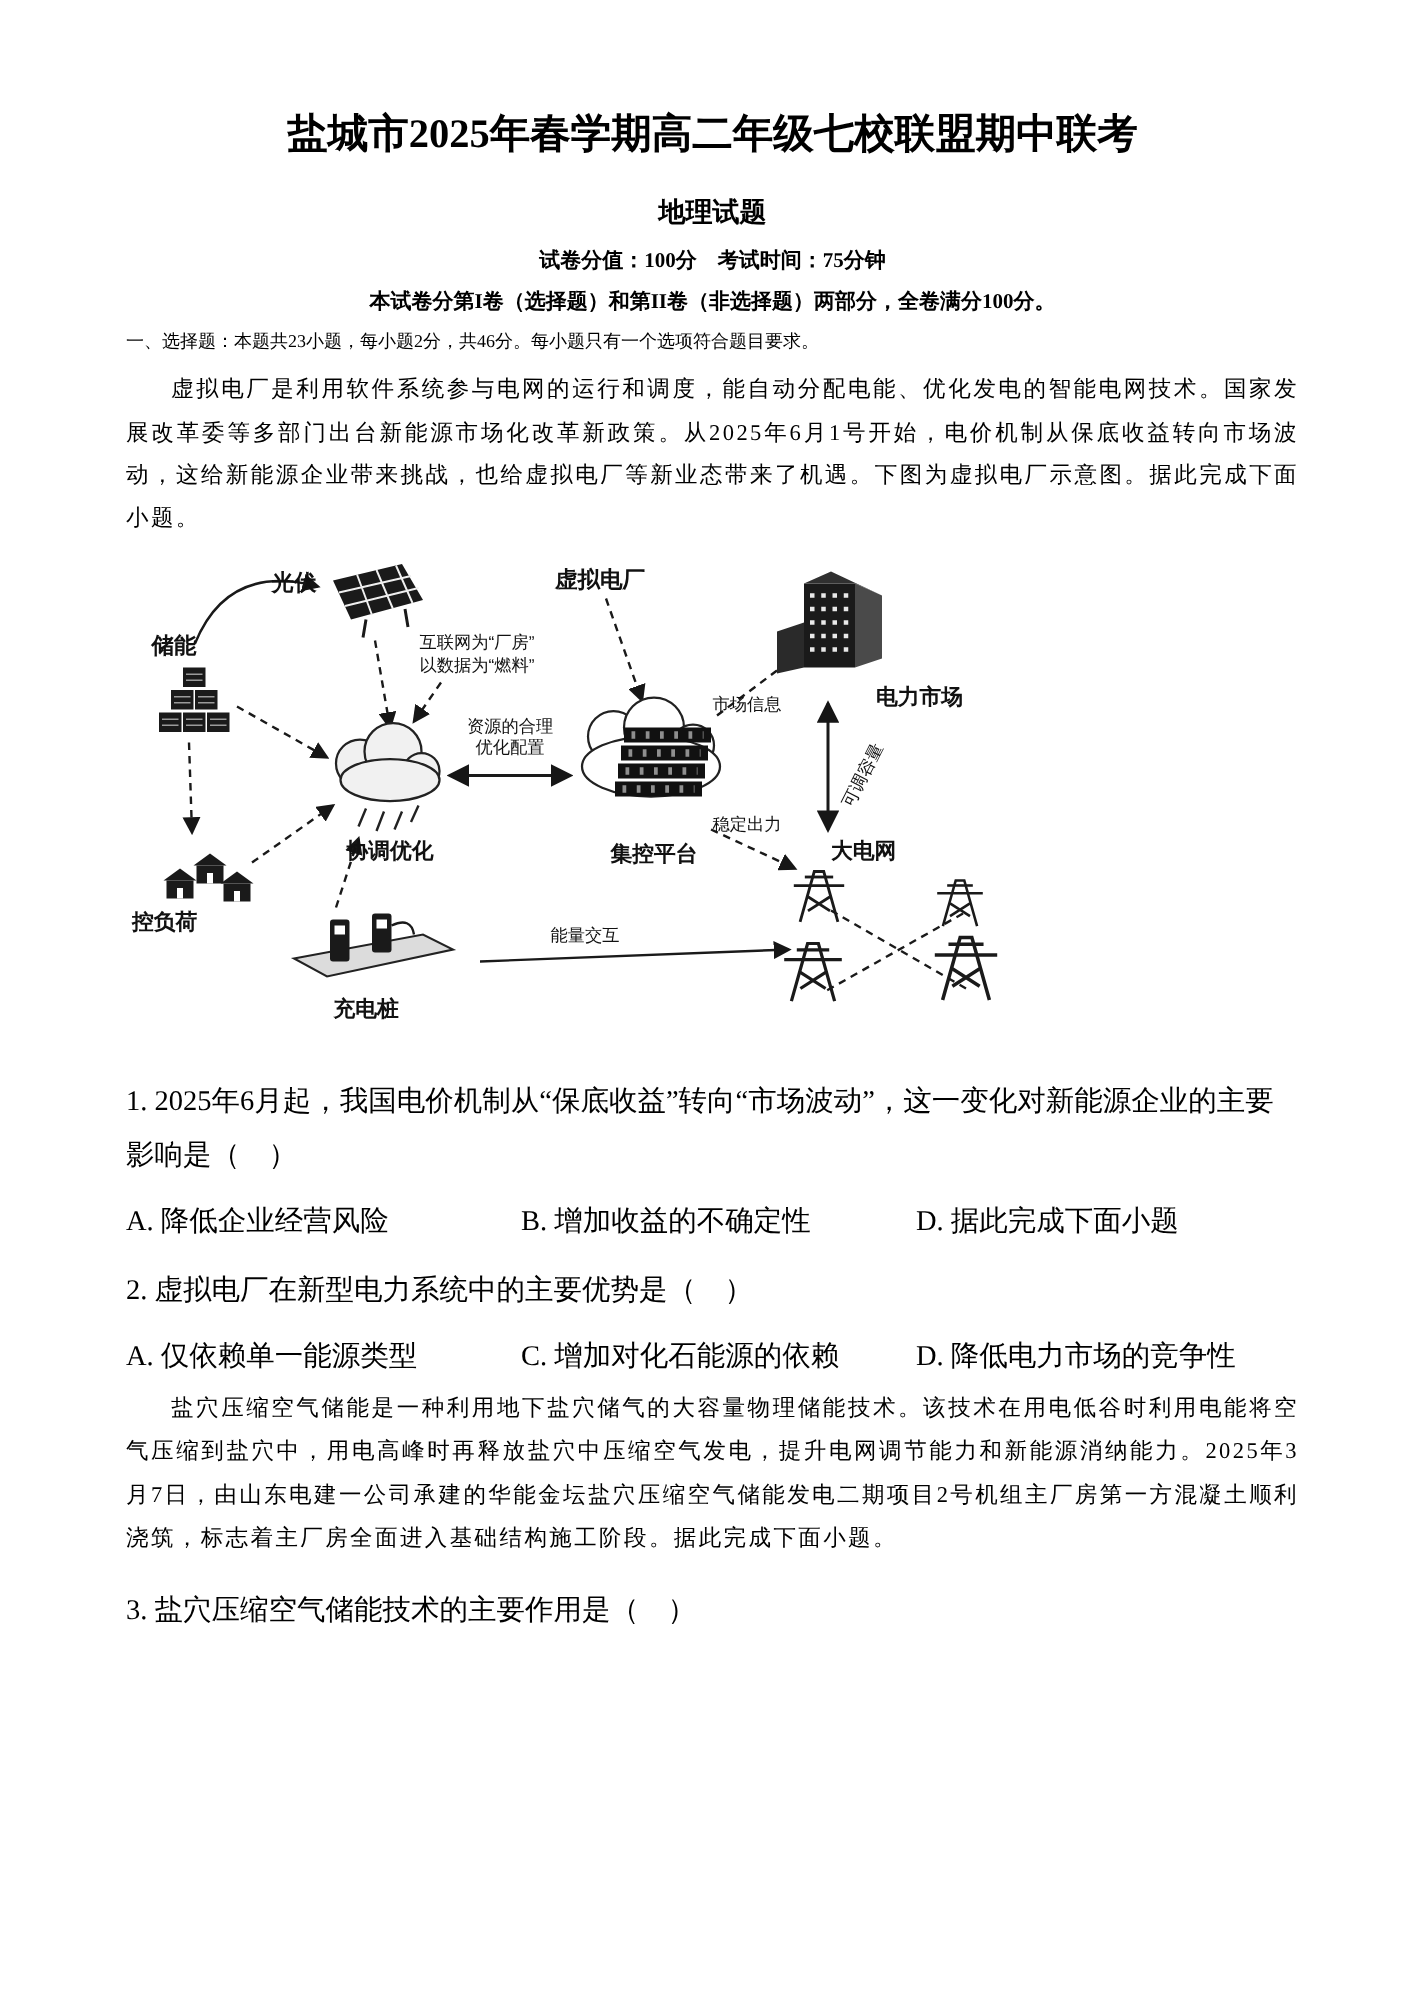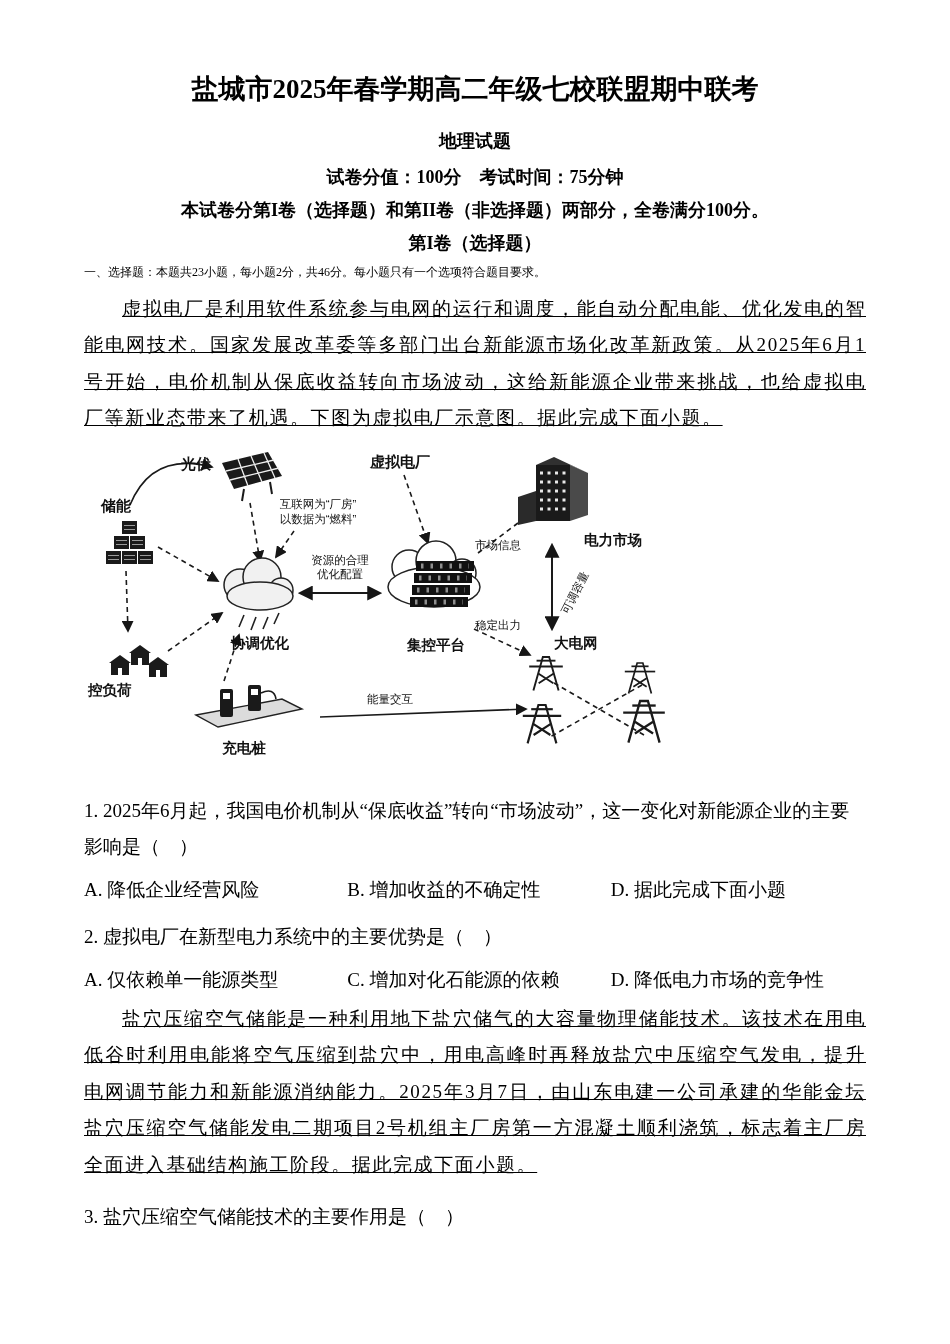--- a/index.html
+++ b/index.html
@@ -4,45 +4,44 @@
 <style>
   * { box-sizing: border-box; }
   html, body { margin: 0; padding: 0; background: #ffffff; }
   .page {
     width: 950px; height: 1344px; margin: 13px auto; background: #ffffff;
     padding: 60px 84px 16px; overflow: hidden;
     font-family: "Liberation Serif", "DejaVu Serif", serif; color: #000;
   }
   .title   { margin: 0 0 22px; font-size: 27px; line-height: 1.25; text-align: center; font-weight: bold; }
   .subject { margin: 0 0 12px; font-size: 18px; text-align: center; font-weight: bold; }
-  .meta    { margin: 0 0 9px;  font-size: 18px; text-align: center; font-weight: bold; }
+  .meta    { margin: 0 0 9px;  font-size: 14px; text-align: center; font-weight: bold; }
   .instruction { margin: 2px 0 10px; font-size: 12px; font-weight: normal; }
   .passage {
-    margin: 8px 0; font-size: 19px; line-height: 1.92;
-    text-align: justify; text-indent: 2em; letter-spacing: 1.6px; text-decoration: underline;
+    margin: 8px 0; font-size: 15px; line-height: 1.92;
+    text-align: justify; text-indent: 2em; letter-spacing: 1.6px;
   }
   .diagram { margin: 4px 0 8px; }
   .diagram svg { display: block; }
   .stem { margin: 16px 0 4px; font-size: 19px; line-height: 1.9; }
   .options {
     display: grid; grid-template-columns: 1fr 1fr 1fr;
     row-gap: 18px; column-gap: 8px; margin: 12px 0 8px; font-size: 19px;
   }
 </style>
 </head>
 <body>
 
 <div class="page">
 
   <header>
     <h1 class="title">盐城市2025年春学期高二年级七校联盟期中联考</h1>
     <h2 class="subject">地理试题</h2>
     <p class="meta">试卷分值：100分　考试时间：75分钟</p>
     <p class="meta">本试卷分第I卷（选择题）和第II卷（非选择题）两部分，全卷满分100分。</p>
-    <p class="meta">第I卷（选择题）</p>
   </header>
 
   <p class="instruction">一、选择题：本题共23小题，每小题2分，共46分。每小题只有一个选项符合题目要求。</p>
 
   <p class="passage">虚拟电厂是利用软件系统参与电网的运行和调度，能自动分配电能、优化发电的智能电网技术。国家发展改革委等多部门出台新能源市场化改革新政策。从2025年6月1号开始，电价机制从保底收益转向市场波动，这给新能源企业带来挑战，也给虚拟电厂等新业态带来了机遇。下图为虚拟电厂示意图。据此完成下面小题。</p>
 
   <figure class="diagram">
     <svg viewBox="0 0 640 332" width="640" height="332">
       <defs>
         <marker id="ah" viewBox="0 0 10 10" refX="8.5" refY="5" markerWidth="7.5" markerHeight="7.5" orient="auto">

